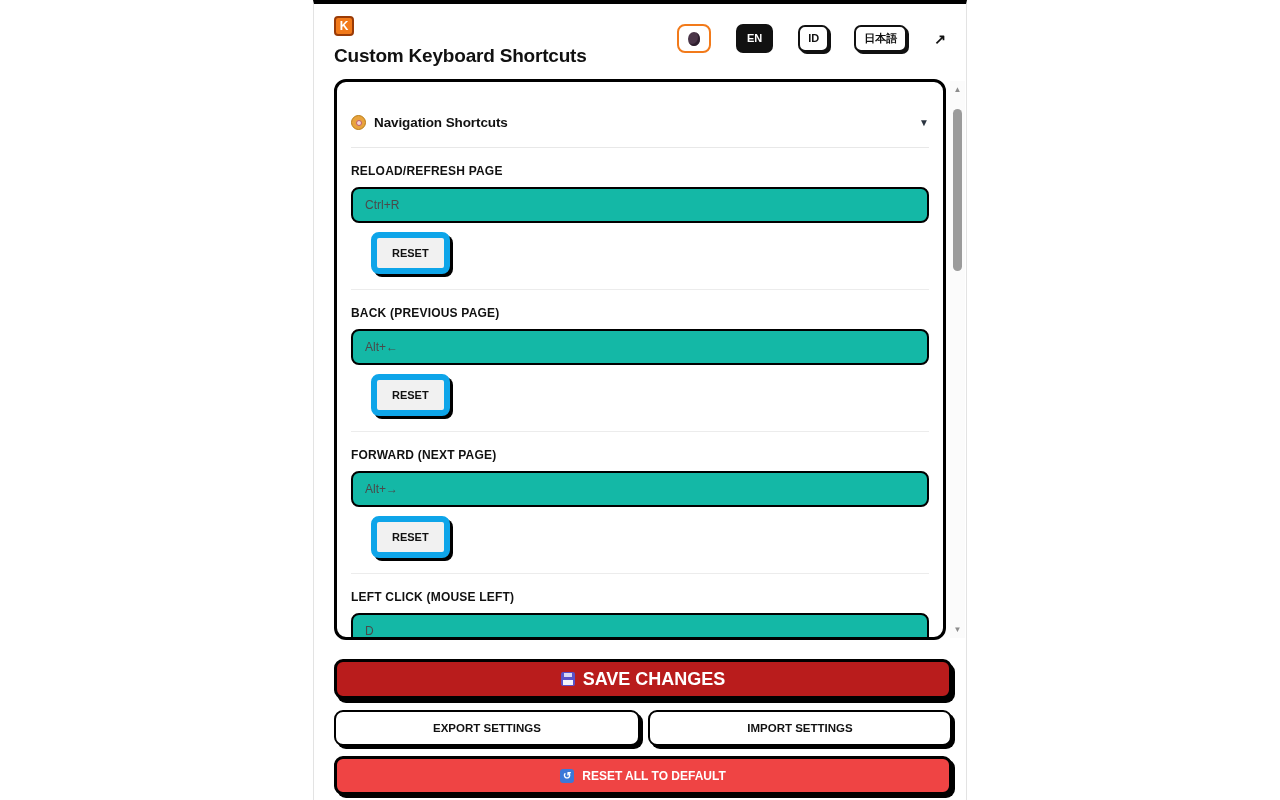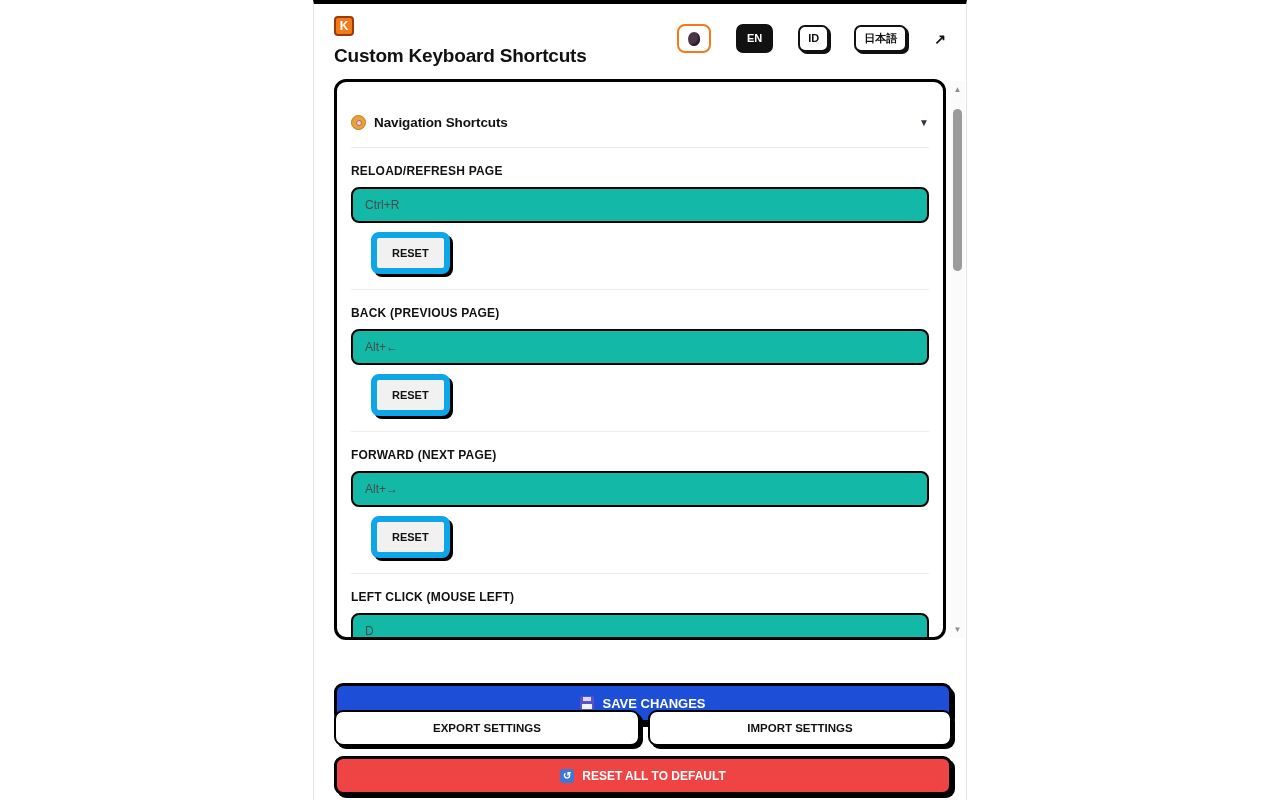--- a/index.html
+++ b/index.html
@@ -62,21 +62,21 @@
   .divider { border-bottom:1px solid #ececec; margin-top:15px; }
   
   .scrollbar { position:absolute; right:1px; top:77px; width:15px; height:557px; background:#fbfbfb; }
   .sb-arrow { position:absolute; left:0; width:100%; text-align:center; font-size:8px; color:#8d8d8d; }
   .sb-up { top:4px; } .sb-down { bottom:4px; }
   .sb-thumb { position:absolute; left:3px; top:28px; width:9px; height:162px; background:#9b9b9b; border-radius:5px; }
   
   .action { position:absolute; left:20px; display:flex; align-items:center; justify-content:center; gap:8px;
     border:3px solid #000; border-radius:9px; font-weight:bold; cursor:pointer;
     font-family:"Liberation Sans", sans-serif; }
-  .save-btn { top:679px; width:618px; height:40px; background:#1d4ed8; color:#fff; font-size:13px; box-shadow:3px 4px 0 #000; }
+  .save-btn { top:655px; width:618px; height:40px; background:#b91c1c; color:#fff; font-size:18px; box-shadow:3px 4px 0 #000; }
   .export-btn { top:706px; width:306px; height:36px; background:#fff; color:#111; font-size:11.5px; border-width:2.5px; box-shadow:3px 3px 0 #000; }
   .import-btn { top:706px; left:334px; width:304px; height:36px; background:#fff; color:#111; font-size:11.5px; border-width:2.5px; box-shadow:3px 3px 0 #000; }
   .resetall-btn { top:752px; width:618px; height:39px; background:#ef4444; color:#fff; font-size:12px; box-shadow:3px 3px 0 #000; }
   .floppy { width:14px; height:14px; background:#5a52c8; border-radius:2px; position:relative; flex:0 0 auto; }
   .floppy:before { content:""; position:absolute; top:1px; left:3px; width:8px; height:4px; background:#d8d8f5; }
   .floppy:after { content:""; position:absolute; bottom:1px; left:2px; width:10px; height:5px; background:#f2f2fb; }
   .reset-ico { width:14px; height:14px; background:#3c78d8; border-radius:3px; color:#fff; font-size:10px;
     line-height:14px; text-align:center; flex:0 0 auto; }
 </style>
 </head>

